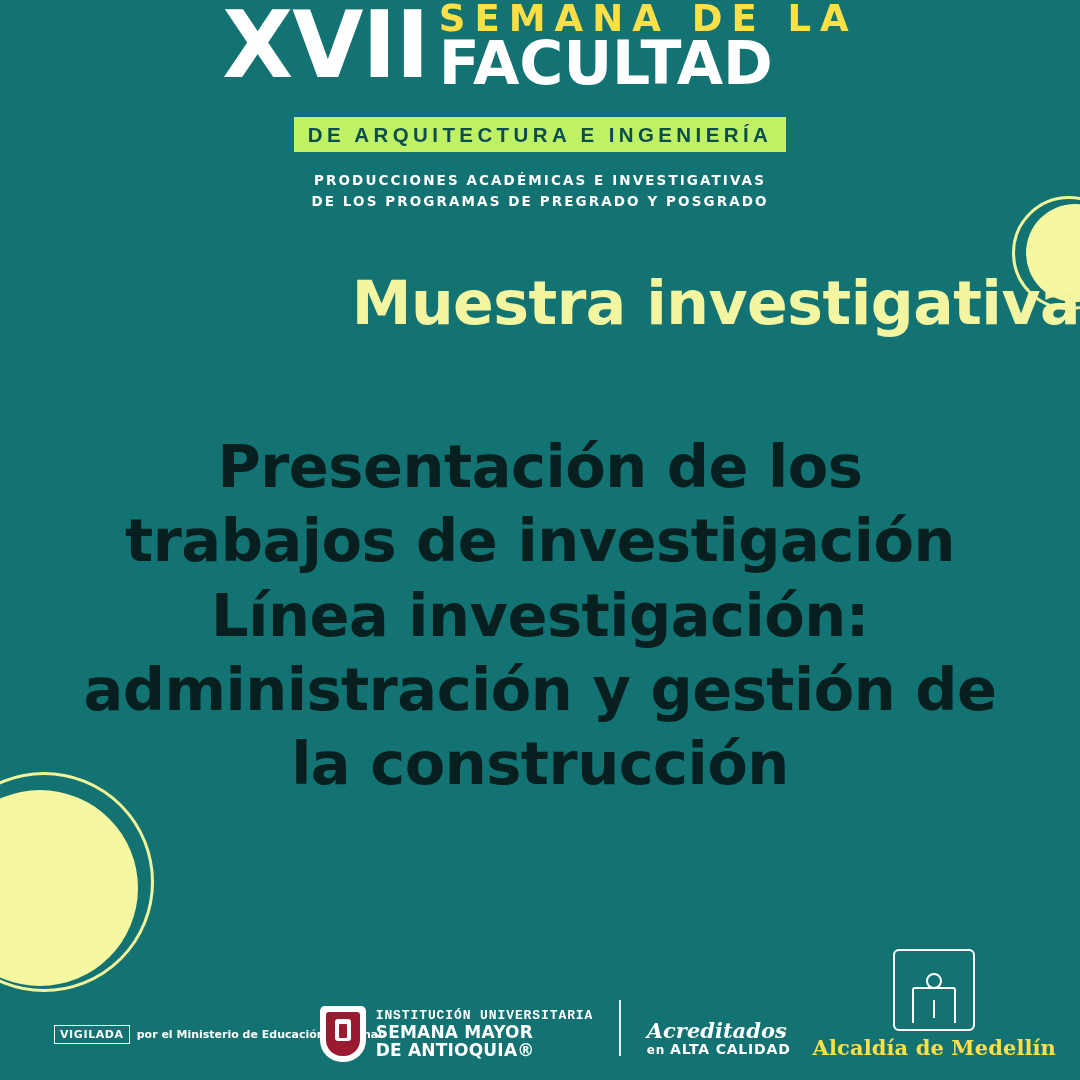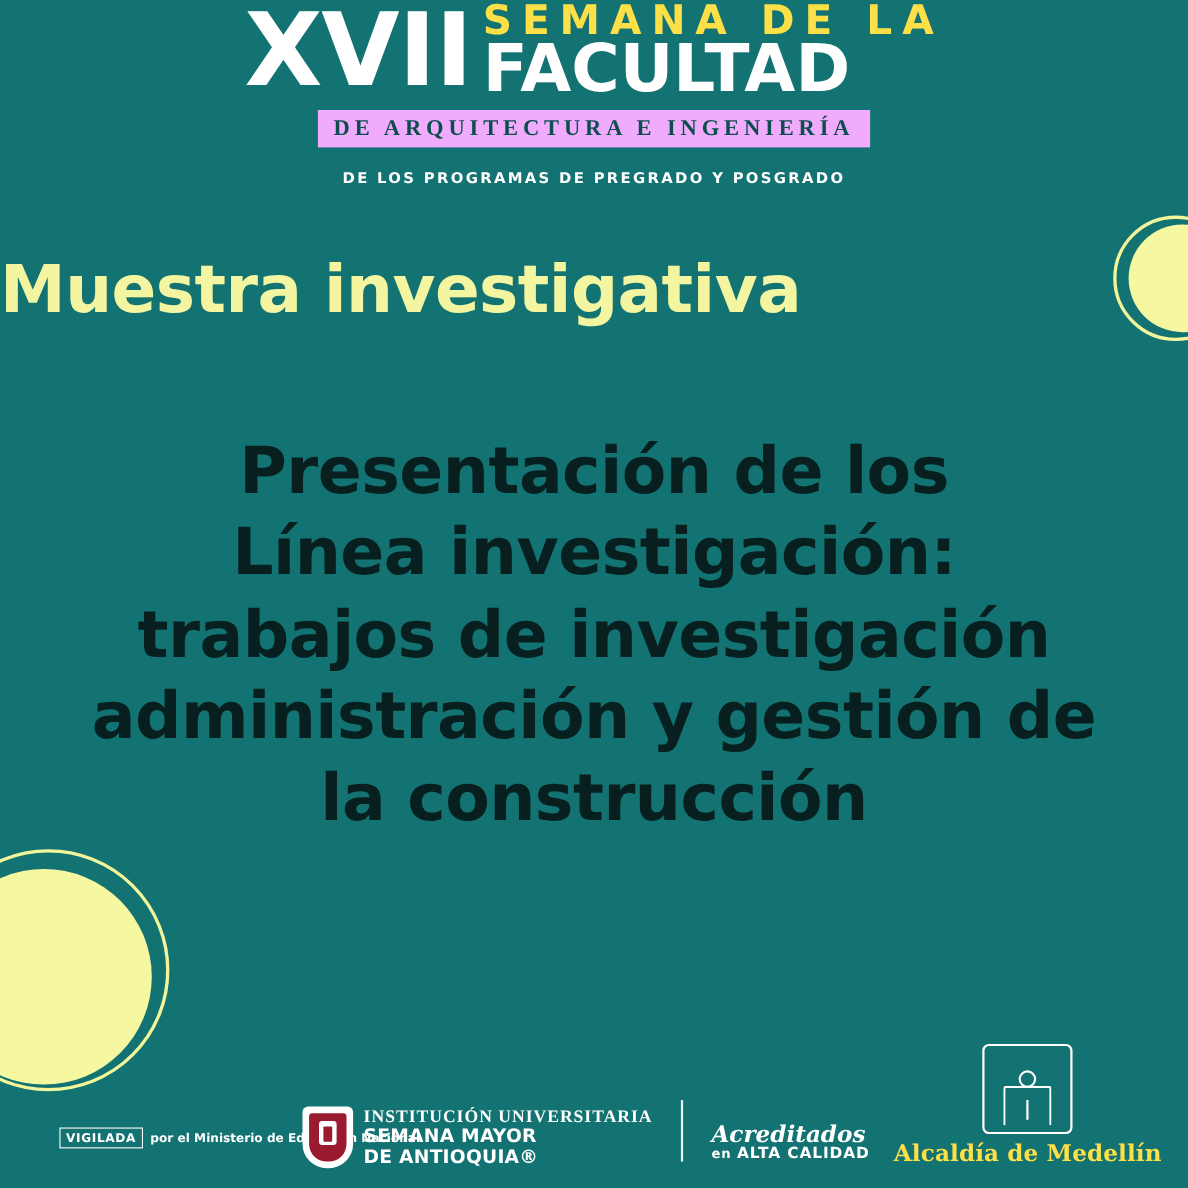--- a/index.html
+++ b/index.html
@@ -91,43 +91,43 @@
   .logo-facultad {
     color: #ffffff;
     font-size: 60px;
     font-weight: bold;
     letter-spacing: 0px;
     margin-top: -4px;
     font-family: "DejaVu Sans", sans-serif;
   }
   .logo-band {
     display: inline-block;
-    background: #f0abfc;
+    background: #bef264;
     color: #0d4d4d;
     font-size: 20.5px;
     font-weight: bold;
     letter-spacing: 4.4px;
     padding: 6px 14px 5px 14px;
-    margin-top: 7px;
-    font-family: Liberation Serif, serif;
+    margin-top: 24px;
+    font-family: Liberation Sans, sans-serif;
   }
   .logo-sub {
     margin-top: 18px;
     color: #ffffff;
     font-size: 13.5px;
     font-weight: bold;
     letter-spacing: 2.1px;
     line-height: 1.55;
     font-family: "DejaVu Sans", sans-serif;
   }
 
   
   .kicker {
     margin-top: 56px;
-    text-align: left;
+    text-align: right;
     color: #f3f5a0;
     font-size: 60px;
     font-weight: bold;
     letter-spacing: -0.5px;
     font-family: "DejaVu Sans", sans-serif;
     position: relative;
     z-index: 3;
   }
   .headline {
     margin: 92px auto 0 auto;
@@ -227,24 +227,24 @@
     top: 12px;
     width: 8px;
     height: 14px;
     background: #9a1b2f;
     z-index: 2;
     border-radius: 1px;
   }
   .iua-text { line-height: 1.08; }
   .iua-l1 {
     color: #ffffff;
-    font-size: 16px;
+    font-size: 13px;
     font-weight: bold;
     letter-spacing: 0.9px;
-    font-family: Liberation Serif, serif;
+    font-family: Liberation Mono, monospace;
   }
   .iua-l2 {
     color: #ffffff;
     font-size: 17px;
     font-weight: bold;
     letter-spacing: 0.2px;
     font-family: "DejaVu Sans", sans-serif;
   }
   .iua-l3 {
     color: #ffffff;
@@ -347,30 +347,31 @@
   <div class="header">
     <div class="logo-row">
       <div class="logo-xvii">XVII</div>
       <div class="logo-right">
         <div class="logo-semana">SEMANA DE LA</div>
         <div class="logo-facultad">FACULTAD</div>
       </div>
     </div>
     <div class="logo-band">DE ARQUITECTURA E INGENIERÍA</div>
     <div class="logo-sub">
+      <div>PRODUCCIONES ACADÉMICAS E INVESTIGATIVAS</div>
       <div>DE LOS PROGRAMAS DE PREGRADO Y POSGRADO</div>
     </div>
   </div>
 
   <div class="kicker">Muestra investigativa</div>
 
   <div class="headline">
     <span class="ln">Presentación de los</span>
+    <span class="ln">trabajos de investigación</span>
     <span class="ln">Línea investigación:</span>
-    <span class="ln">trabajos de investigación</span>
     <span class="ln">administración y gestión de</span>
     <span class="ln">la construcción</span>
   </div>
 
   <div class="footer">
 
     <div class="vigilada">
       <span class="vigilada-box">VIGILADA</span>
       <span class="vigilada-text">por el Ministerio de Educación Nacional</span>
     </div>

